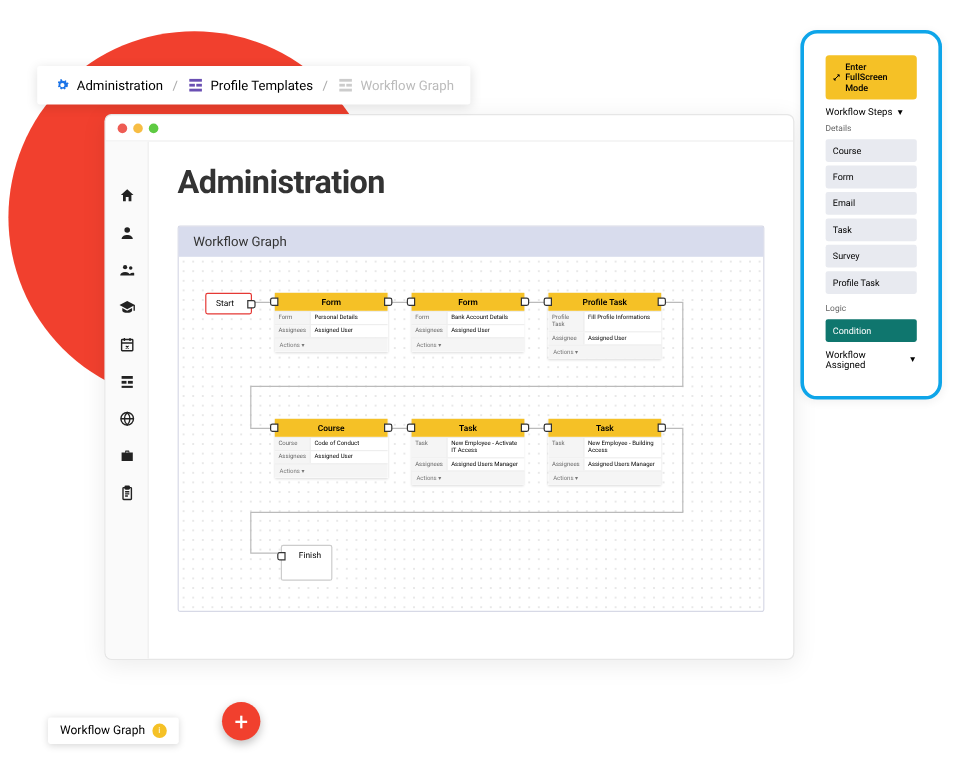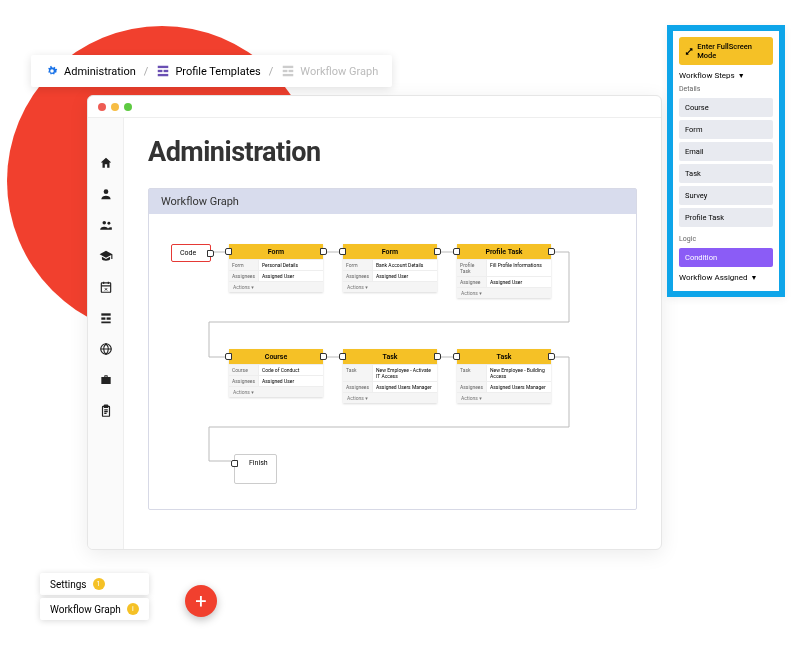--- a/index.html
+++ b/index.html
@@ -33,26 +33,26 @@
 .node-row{display:flex;border-top:1px solid #eee}
 .node-row .lab{width:30px;background:#f5f5f5;padding:2px 3px;color:#666;font-size:5px;border-right:1px solid #eee;line-height:1.2}
 .node-row .val{flex:1;padding:2px 3px;font-size:5px;line-height:1.2}
 .node-actions{background:#f5f5f5;padding:2px 4px;font-size:5px;color:#777;border-top:1px solid #eee}
 .start-node{position:absolute;border:1px solid #e53935;background:#fff;border-radius:2px;padding:4px 14px 4px 8px;font-size:7px;display:flex;align-items:center}
 .start-node .port{position:absolute;right:-4px;width:7px;height:7px;border:1px solid #333;background:#fff;border-radius:0 2px 2px 0}
 .finish-node{position:absolute;border:1px solid #ccc;background:#fff;border-radius:2px;padding:4px 8px 16px 14px;font-size:7px;display:flex;align-items:center}
 .finish-node .port{position:absolute;left:-4px;width:7px;height:7px;border:1px solid #333;background:#fff;border-radius:2px 0 0 2px}
 svg.connector{position:absolute;top:0;left:0;width:100%;height:100%;pointer-events:none}
 svg.connector path{stroke:#bbb;stroke-width:1;fill:none}
-.right-panel{position:absolute;right:15px;top:25px;width:118px;background:#fff;border:6px solid #0ea5e9;border-radius:0;padding:6px;z-index:4;box-shadow:0 2px 8px rgba(0,0,0,.06)}
+.right-panel{position:absolute;right:15px;top:25px;width:118px;background:#fff;border:3px solid #0ea5e9;border-radius:14px;padding:18px;z-index:4;box-shadow:0 2px 8px rgba(0,0,0,.06)}
 .fullscreen-btn{background:#f5c126;border-radius:3px;padding:5px 6px;font-size:7.5px;display:flex;align-items:center;gap:4px;font-weight:500;cursor:pointer}
 .panel-sec-title{font-size:8px;padding:6px 0 3px;display:flex;align-items:center;gap:3px;cursor:pointer}
 .panel-sub{font-size:7px;color:#666;padding:2px 0}
 .step-btn{background:#e8eaf0;border-radius:2px;padding:5px 6px;font-size:7.5px;margin-top:3px;cursor:pointer}
-.cond-btn{background:#8b5cf6;color:#fff;border-radius:2px;padding:5px 6px;font-size:7.5px;margin-top:3px;cursor:pointer}
+.cond-btn{background:#0f766e;color:#fff;border-radius:2px;padding:5px 6px;font-size:7.5px;margin-top:3px;cursor:pointer}
 .bottom-tags{position:absolute;left:40px;bottom:25px;z-index:5}
 .tag{background:#fff;box-shadow:0 1px 6px rgba(0,0,0,.15);padding:5px 10px;font-size:10px;display:flex;align-items:center;gap:6px;margin-top:3px;border-radius:2px}
 .badge{width:12px;height:12px;border-radius:50%;background:#f5c126;display:flex;align-items:center;justify-content:center;font-size:7px;color:#fff}
 .fab{position:absolute;left:185px;bottom:28px;width:32px;height:32px;border-radius:50%;background:#f1402e;display:flex;align-items:center;justify-content:center;color:#fff;font-size:20px;box-shadow:0 3px 8px rgba(0,0,0,.25);z-index:6;cursor:pointer}
 .caret{font-size:7px}
 </style>
 </head>
 <body>
 
 <div class="red-circle"></div>
@@ -142,21 +142,21 @@
             <path d="M62 38 L78 38"></path>
             <path d="M176 38 L192 38"></path>
             <path d="M290 38 L306 38"></path>
             <path d="M404 38 L420 38 L420 108 L60 108 L60 143 L78 143"></path>
             <path d="M176 143 L192 143"></path>
             <path d="M290 143 L306 143"></path>
             <path d="M404 143 L420 143 L420 213 L60 213 L60 247 L82 247"></path>
           </svg>
 
           <div class="start-node" style="left:22px;top:30px">
-            <span>Code</span>
+            <span>Start</span>
             <span class="port"></span>
           </div>
 
           <div class="node" style="left:80px;top:30px">
             <div class="node-head">
                 <span class="port l"></span>
                 <span>Form</span>
                 <span class="port r"></span>
               </div>
             <div class="node-body">
@@ -294,24 +294,20 @@
   <div class="panel-sub" style="margin-top:6px">Logic</div>
   <div class="cond-btn">Condition</div>
   <div class="panel-sec-title">
     <span>Workflow Assigned</span>
     <span class="caret">▼</span>
   </div>
 </div>
 
 <div class="bottom-tags">
   <div class="tag">
-    <span>Settings</span>
-    <span class="badge">1</span>
-  </div>
-  <div class="tag">
     <span>Workflow Graph</span>
     <span class="badge">i</span>
   </div>
 </div>
 
 <div class="fab">
   <span>+</span>
 </div>
 
 </body></html>

